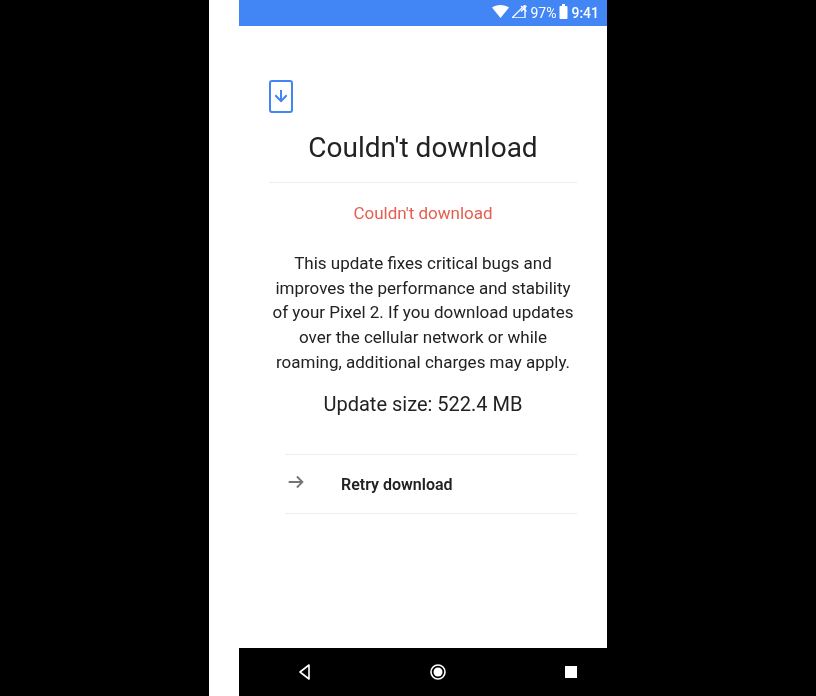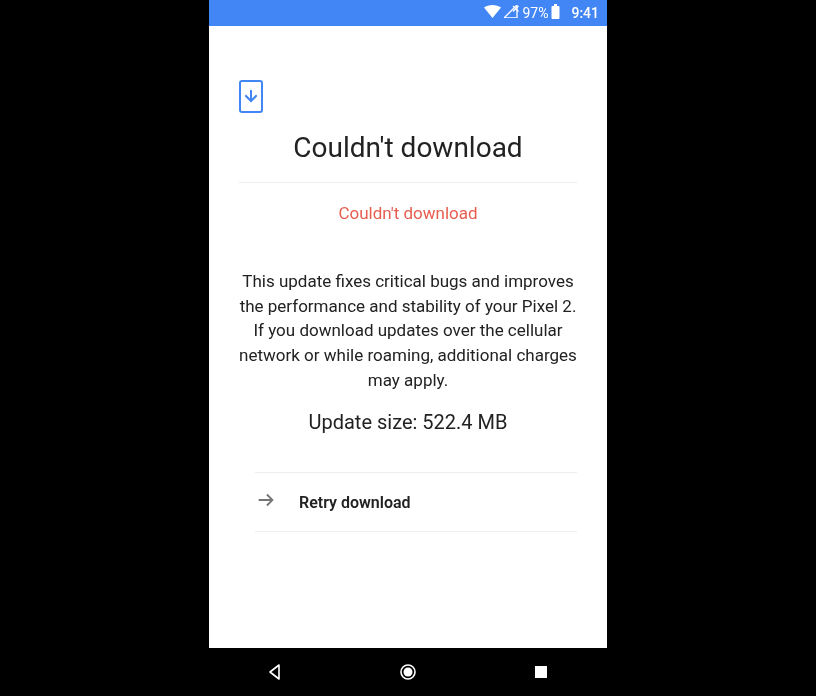--- a/index.html
+++ b/index.html
@@ -16,41 +16,42 @@
       flex-direction: column;
       align-items: center;
     }
     .phone-frame {
       width: 398px;
       height: 696px;
       background: #fff;
       display: flex;
       flex-direction: column;
       position: relative;
+      padding-left: 30px;
     }
     .status-bar {
       height: 26px;
       background: #4285f4;
       display: flex;
       justify-content: flex-end;
       align-items: center;
       padding: 0 8px;
       gap: 4px;
       color: #fff;
       font-size: 14px;
     }
     .status-icons {
       display: flex;
       align-items: center;
       gap: 3px;
     }
     .status-bar .time {
       font-size: 14px;
       font-weight: 500;
-      margin-left: 8px;
+      margin-left: 0;
     }
     .status-bar .pct {
       font-size: 14px;
       font-weight: 400;
     }
     .content {
       flex: 1;
       background: #fff;
       padding: 0 30px;
       overflow: hidden;
@@ -83,40 +84,40 @@
       background: #eeeeee;
       margin-top: 2px;
     }
     .error-text {
       margin-top: 20px;
       font-size: 17px;
       color: #e75d4f;
       font-weight: 400;
     }
     .description {
-      margin-top: 46px;
+      margin-top: 28px;
       font-size: 17px;
       line-height: 1.45;
       color: #222;
       font-weight: 400;
     }
     .update-size {
       margin-top: 18px;
       font-size: 20px;
       color: #222;
     }
     .action-row {
       margin-top: 38px;
       margin-left: 16px;
       border-top: 1px solid #eeeeee;
       border-bottom: 1px solid #eeeeee;
       display: flex;
       align-items: center;
       padding: 16px 0 16px 0;
-      gap: 22px;
+      gap: 34px;
       cursor: pointer;
     }
     .action-row .arrow {
       color: #777;
       margin-left: 0;
     }
     .action-label {
       font-size: 16px;
       font-weight: 600;
       color: #222;

